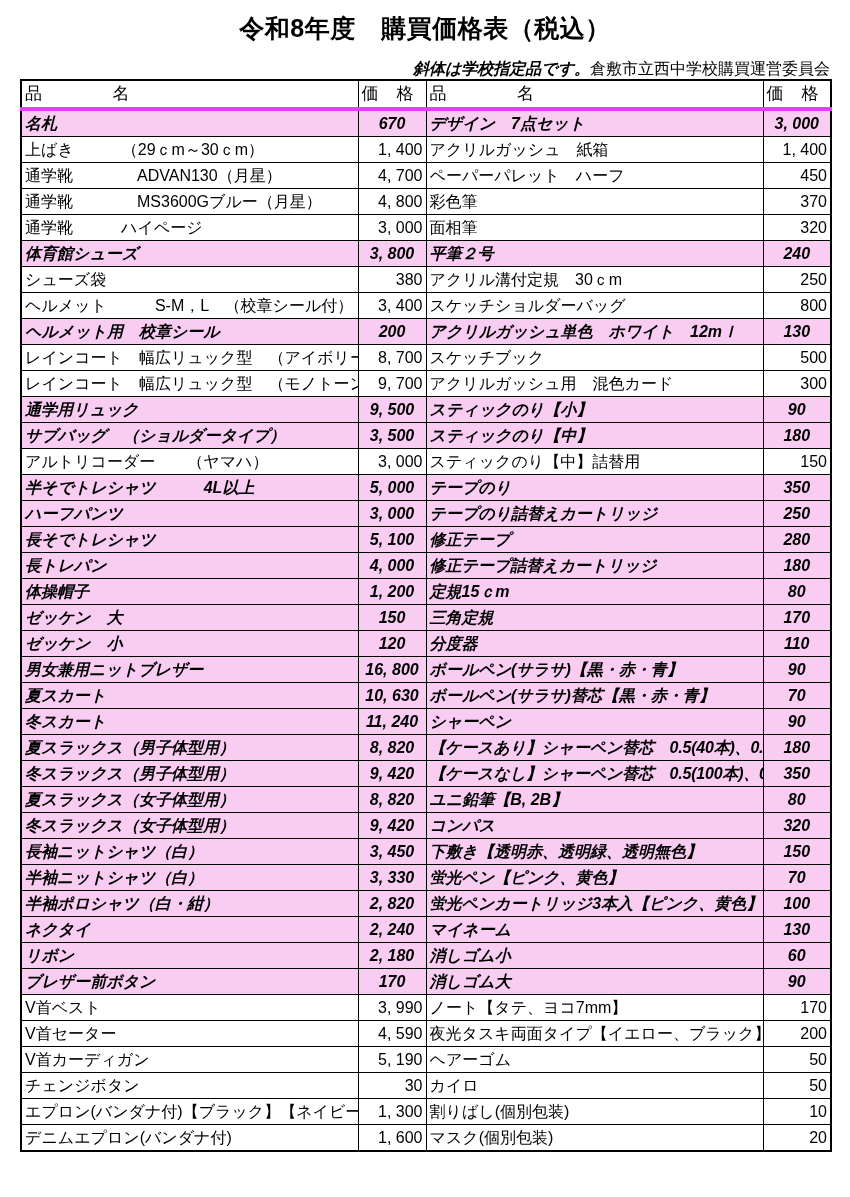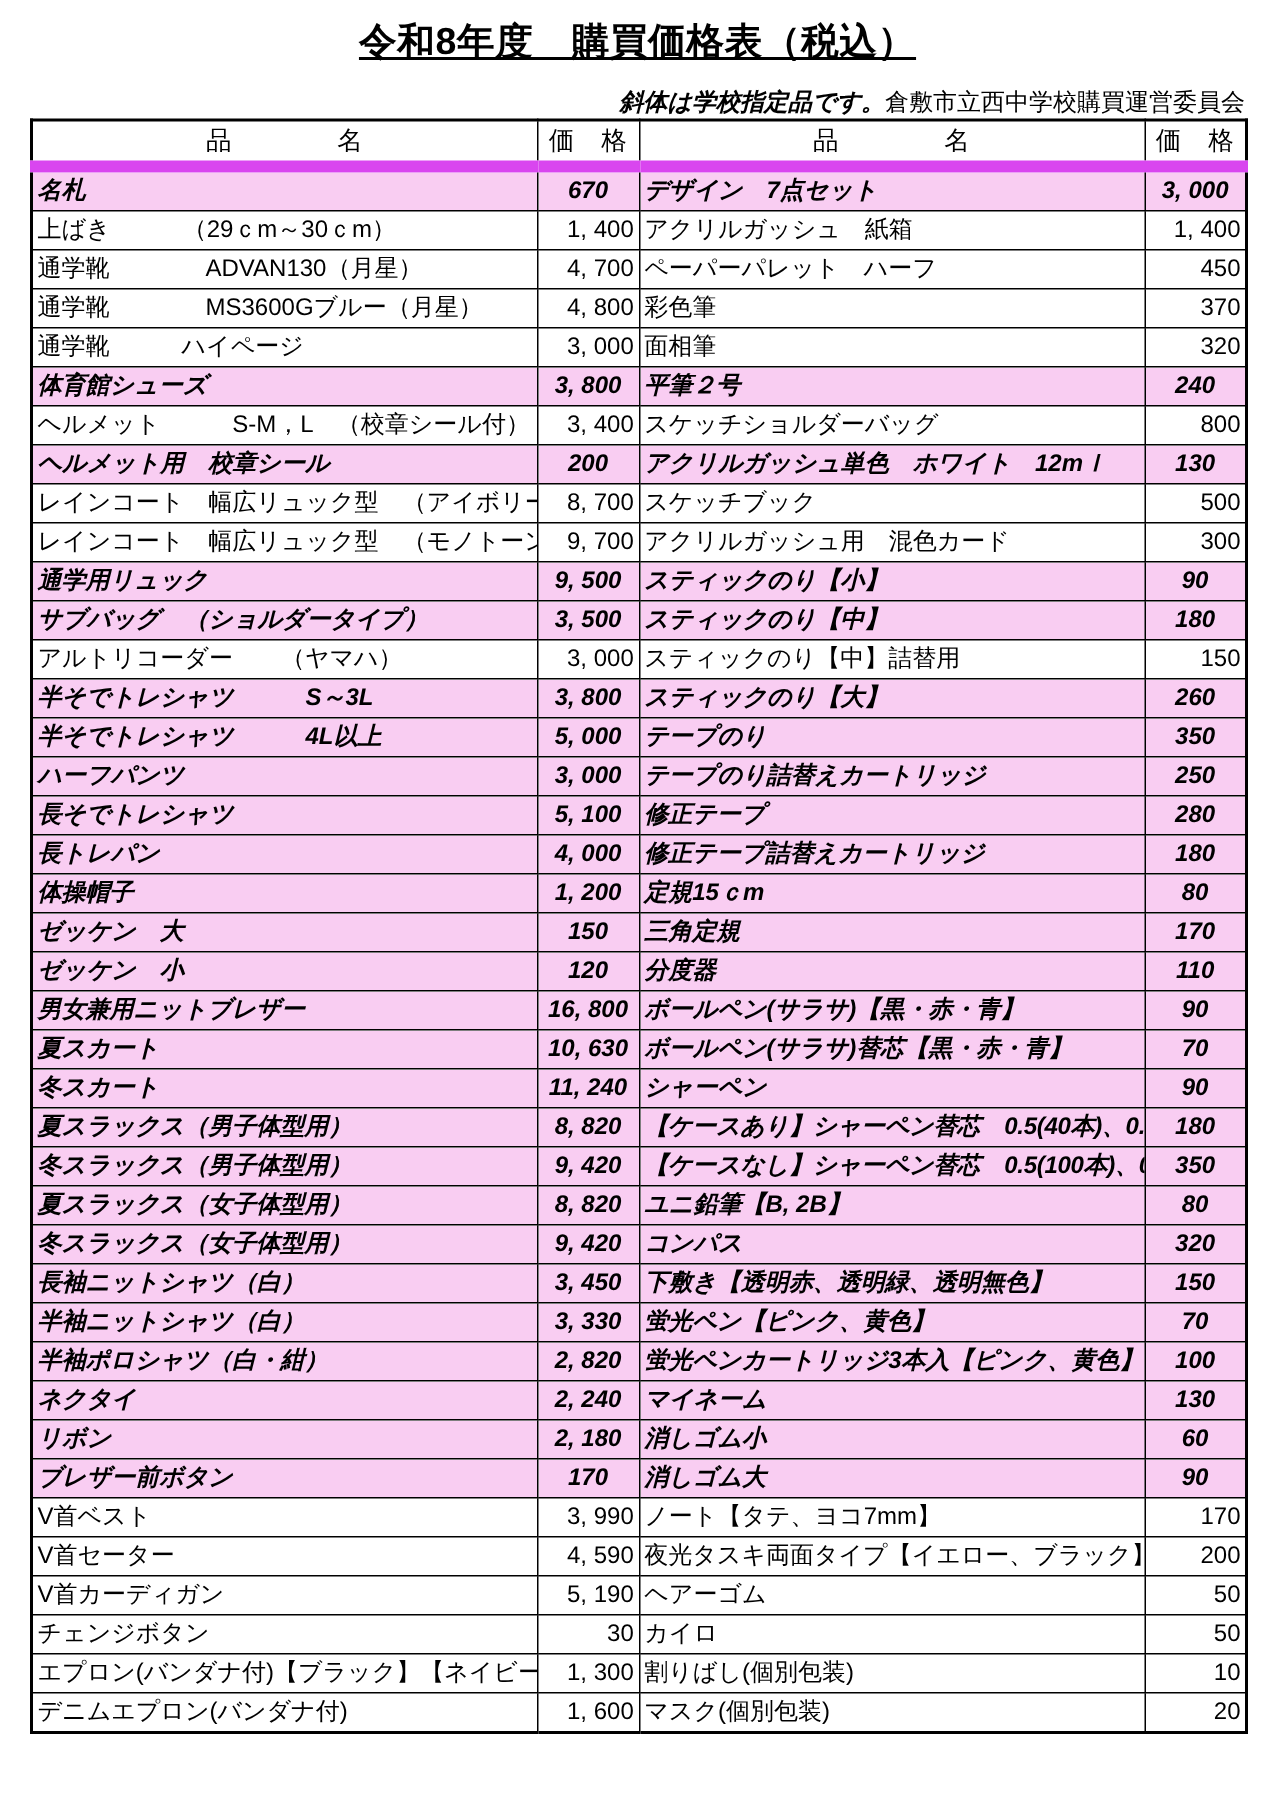--- a/index.html
+++ b/index.html
@@ -23,21 +23,20 @@
     box-sizing: border-box;
     padding: 0 20px;
   }
 
   
   .title-row {
     height: 50px;
     display: flex;
     align-items: center;
     justify-content: center;
-    text-decoration: underline;
   }
   .doc-title {
     font-size: 25px;
     font-weight: bold;
     letter-spacing: 0.5px;
     white-space: pre;
     line-height: 1;
     padding-top: 6px;
   }
 
@@ -79,25 +78,25 @@
     padding: 0 3px;
     height: 25px;
     line-height: 25px;
     font-size: 16px;
     overflow: hidden;
     white-space: pre;
     box-sizing: border-box;
   }
 
   table.price-table thead th {
-    text-align: center;
+    text-align: left;
     font-weight: normal;
     font-size: 17px;
     letter-spacing: 0.5px;
-    border-bottom: 8px solid #d946ef;
+    border-bottom: 4px solid #d946ef;
     height: 26px;
     line-height: 26px;
   }
 
   td.name  { text-align: left; }
   td.price { text-align: right; padding-right: 4px; }
 
   
   td.price-left, th.price-left { border-right: 2px solid #000; }
 
@@ -173,20 +172,26 @@
           <td class="name">面相筆</td>
           <td class="price">320</td>
         </tr>
         <tr class="designated">
           <td class="name">体育館シューズ</td>
           <td class="price price-left">3, 800</td>
           <td class="name">平筆２号</td>
           <td class="price">240</td>
         </tr>
         <tr>
+          <td class="name">シューズ袋</td>
+          <td class="price price-left">380</td>
+          <td class="name">アクリル溝付定規　30ｃm</td>
+          <td class="price">250</td>
+        </tr>
+        <tr>
           <td class="name">ヘルメット　　　S-M，L　（校章シール付）</td>
           <td class="price price-left">3, 400</td>
           <td class="name">スケッチショルダーバッグ</td>
           <td class="price">800</td>
         </tr>
         <tr class="designated">
           <td class="name">ヘルメット用　校章シール</td>
           <td class="price price-left">200</td>
           <td class="name">アクリルガッシュ単色　ホワイト　12mｌ</td>
           <td class="price">130</td>
@@ -213,26 +218,20 @@
           <td class="name">サブバッグ　（ショルダータイプ）</td>
           <td class="price price-left">3, 500</td>
           <td class="name">スティックのり【中】</td>
           <td class="price">180</td>
         </tr>
         <tr>
           <td class="name">アルトリコーダー　　（ヤマハ）</td>
           <td class="price price-left">3, 000</td>
           <td class="name">スティックのり【中】詰替用</td>
           <td class="price">150</td>
-        </tr>
-        <tr class="designated">
-          <td class="name">半そでトレシャツ　　　S～3L</td>
-          <td class="price price-left">3, 800</td>
-          <td class="name">スティックのり【大】</td>
-          <td class="price">260</td>
         </tr>
         <tr class="designated">
           <td class="name">半そでトレシャツ　　　4L以上</td>
           <td class="price price-left">5, 000</td>
           <td class="name">テープのり</td>
           <td class="price">350</td>
         </tr>
         <tr class="designated">
           <td class="name">ハーフパンツ</td>
           <td class="price price-left">3, 000</td>

